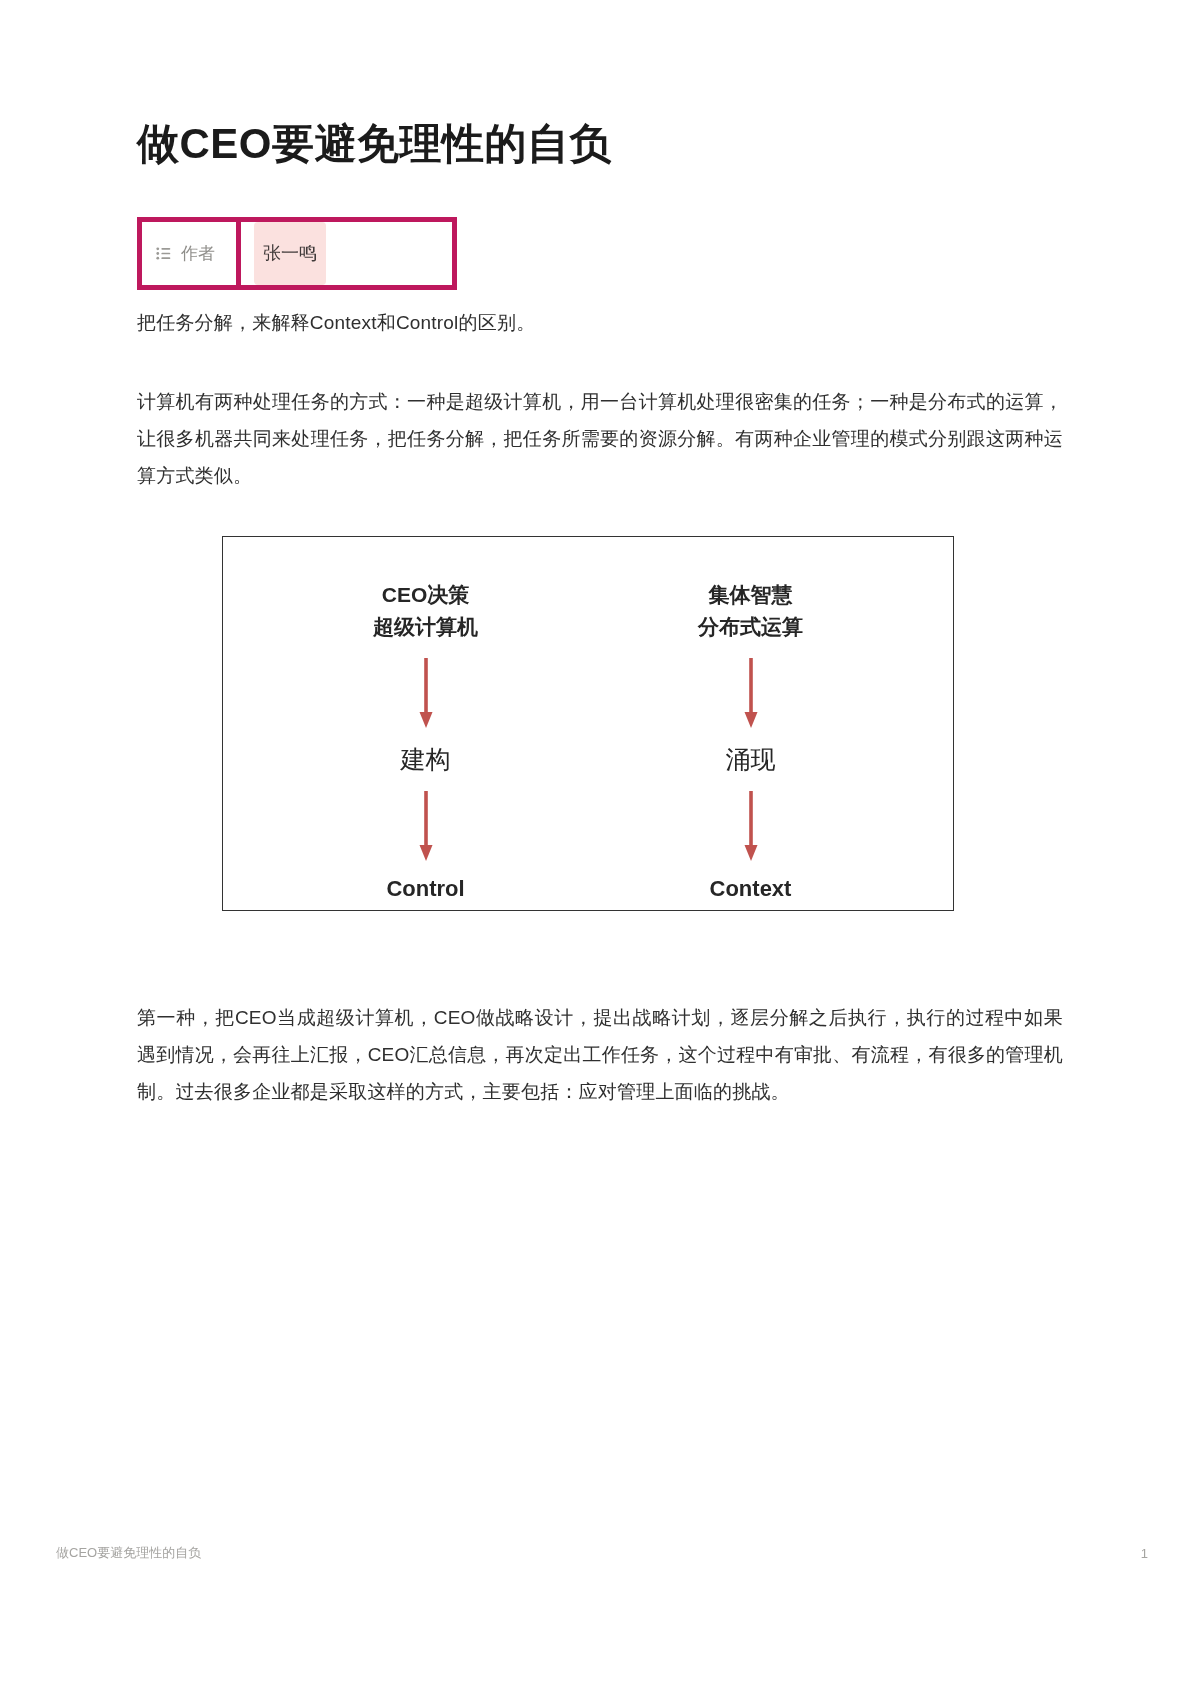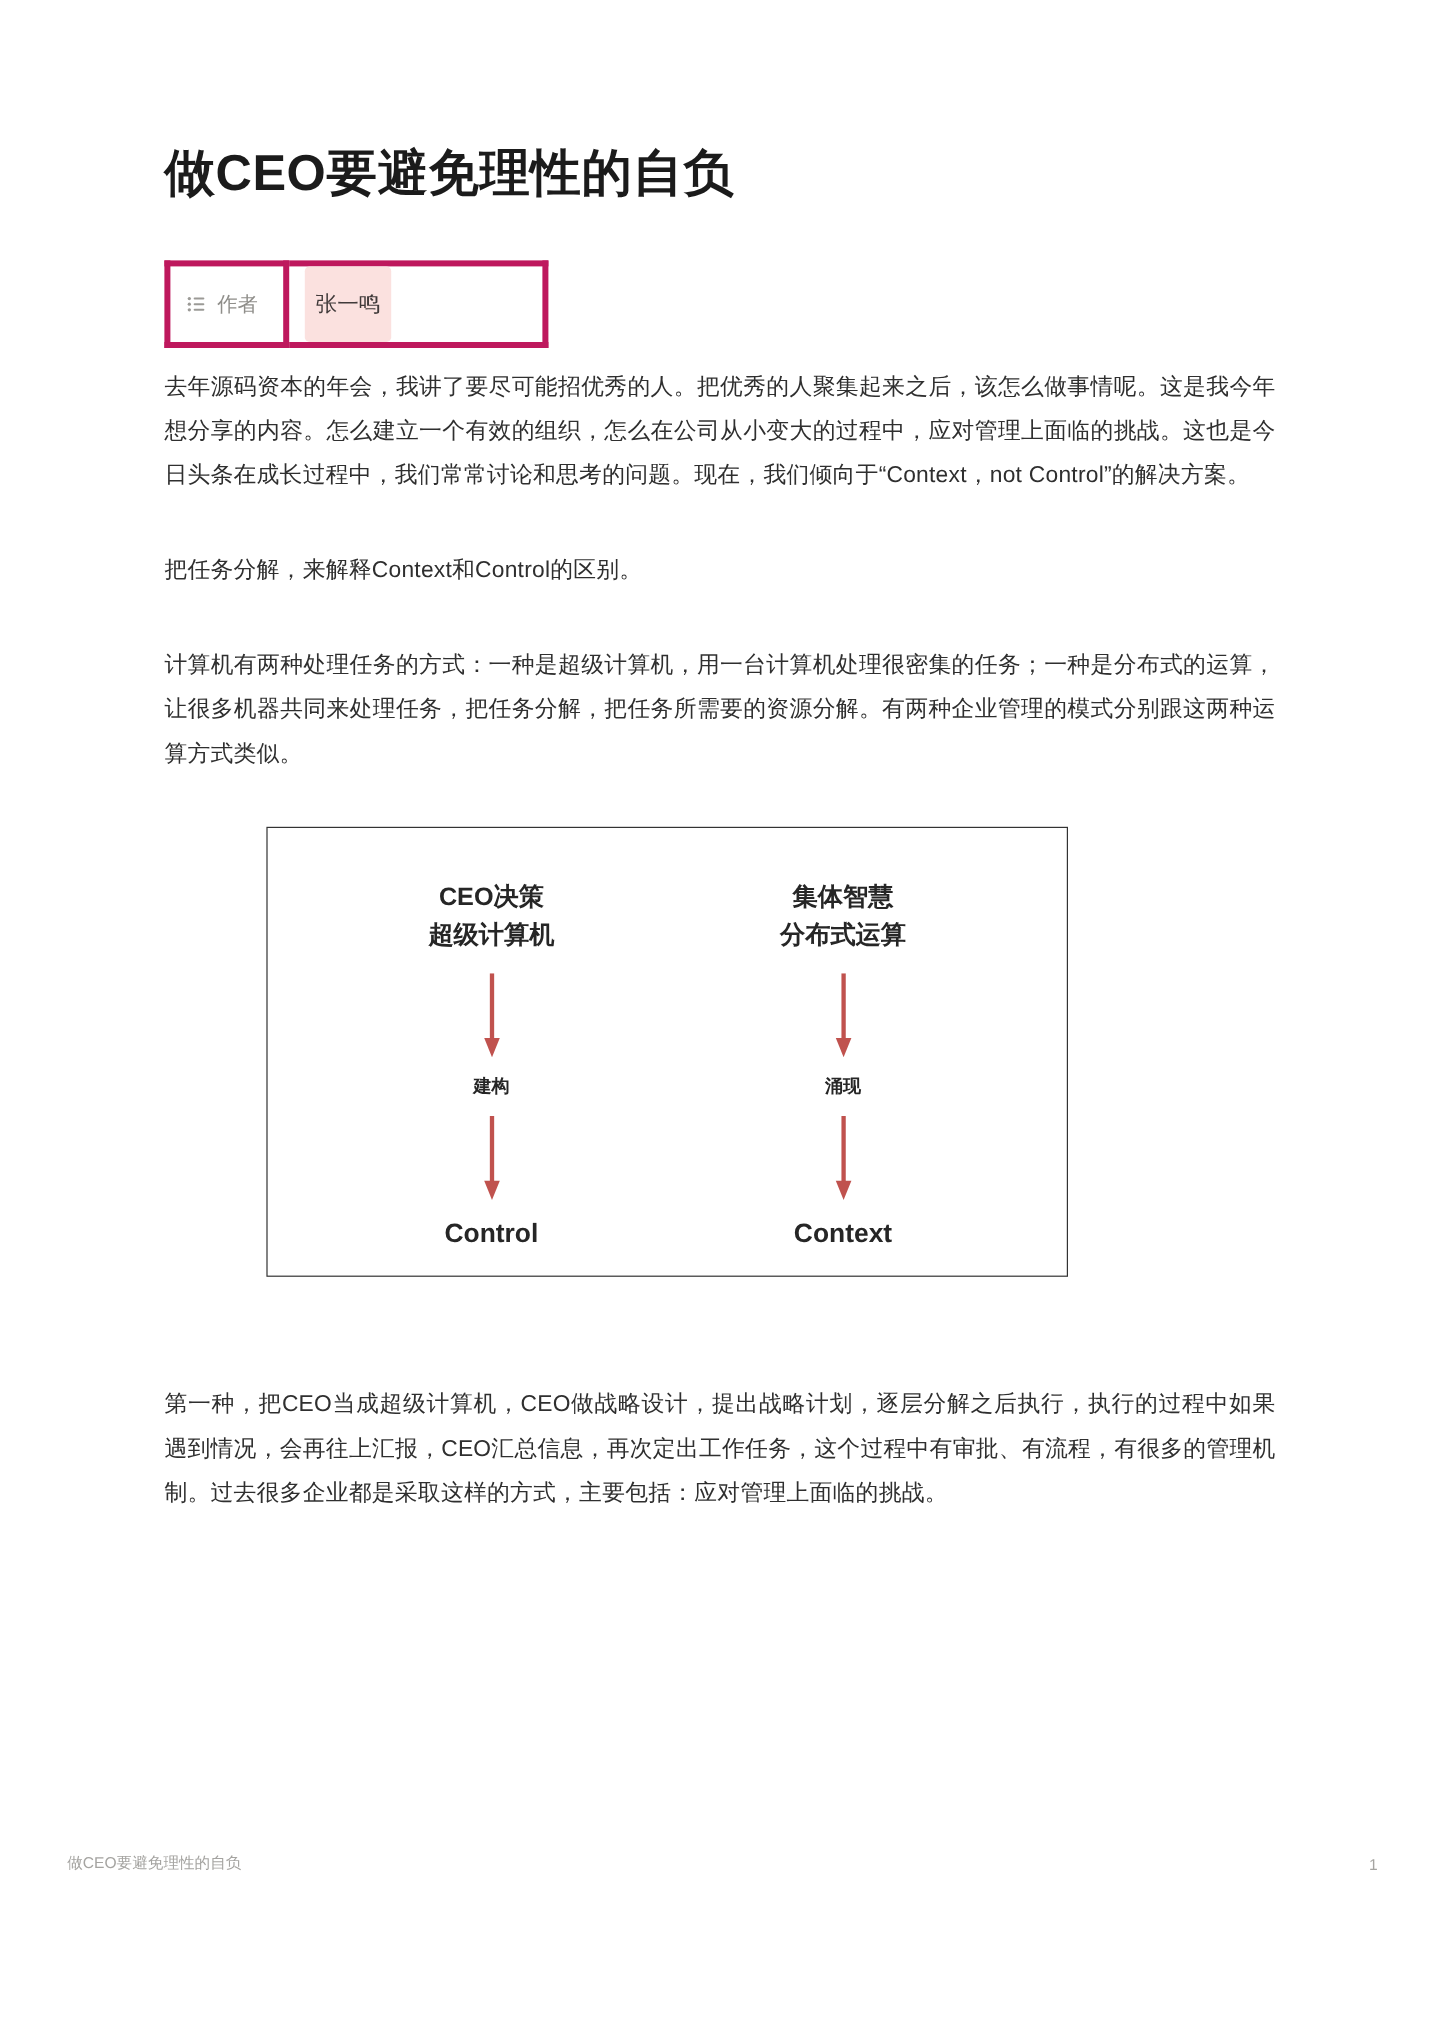--- a/index.html
+++ b/index.html
@@ -63,21 +63,21 @@
   }
   .content p {
     font-size: 19px;
     line-height: 37px;
     color: #2f2f2f;
     letter-spacing: 0.2px;
     margin-bottom: 42px;
     text-align: justify;
   }
   figure.diagram {
-    width: 668px;
+    width: 732px;
     height: 375px;
     border: 1px solid #333333;
     background: #ffffff;
     margin: 24px 0 88px 85px;
     display: flex;
     padding: 42px 40px 0;
   }
   .dg-col {
     flex: 1;
     display: flex;
@@ -90,22 +90,22 @@
     color: #262626;
     text-align: center;
     line-height: 32px;
   }
   .dg-arrow {
     margin: 15px 0;
     color: var(--arrow-color, #c0524e);
     display: block;
   }
   .dg-mid {
-    font-size: 15px;
-    font-weight: 700;
+    font-size: 25px;
+    font-weight: 400;
     color: #262626;
   }
   .dg-bottom {
     font-size: 22px;
     font-weight: 600;
     color: #262626;
   }
   footer.footer {
     position: absolute;
     left: 56px;
@@ -142,21 +142,20 @@
               <span>作者</span>
             </span>
           </td>
           <td class="prop-value">
             <span class="tag">张一鸣</span>
           </td>
         </tr>
       </tbody>
     </table>
 
-    <p>去年源码资本的年会，我讲了要尽可能招优秀的人。把优秀的人聚集起来之后，该怎么做事情呢。这是我今年想分享的内容。怎么建立一个有效的组织，怎么在公司从小变大的过程中，应对管理上面临的挑战。这也是今日头条在成长过程中，我们常常讨论和思考的问题。现在，我们倾向于“Context，not Control”的解决方案。</p>
     <p>把任务分解，来解释Context和Control的区别。</p>
     <p>计算机有两种处理任务的方式：一种是超级计算机，用一台计算机处理很密集的任务；一种是分布式的运算，让很多机器共同来处理任务，把任务分解，把任务所需要的资源分解。有两种企业管理的模式分别跟这两种运算方式类似。</p>
 
     <figure class="diagram">
       <div class="dg-col">
         <div class="dg-top">
           <span>CEO决策</span><br>
           <span>超级计算机</span>
         </div>
         <svg class="dg-arrow" width="16" height="70" viewBox="0 0 16 70">

